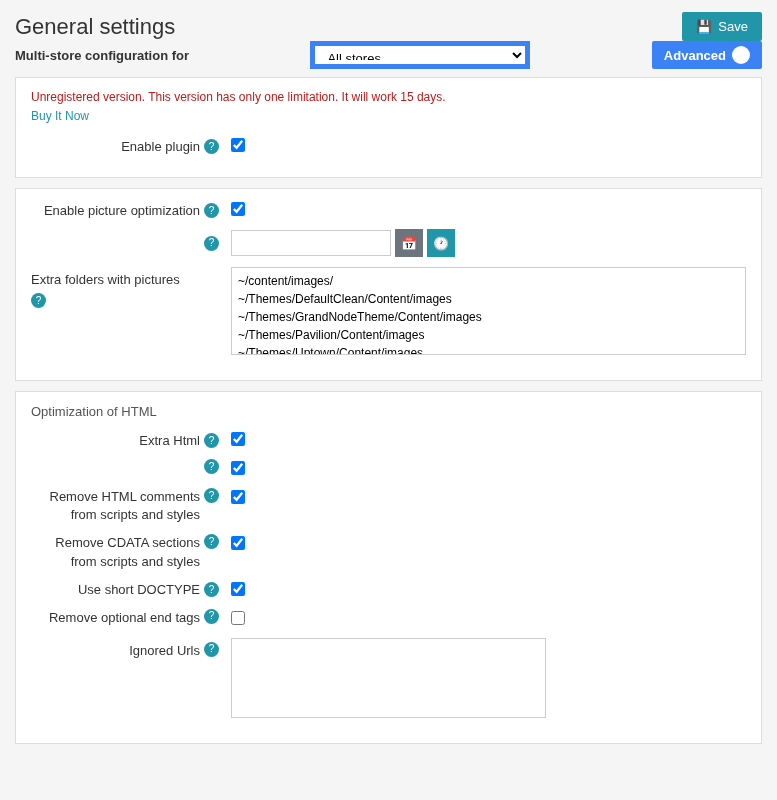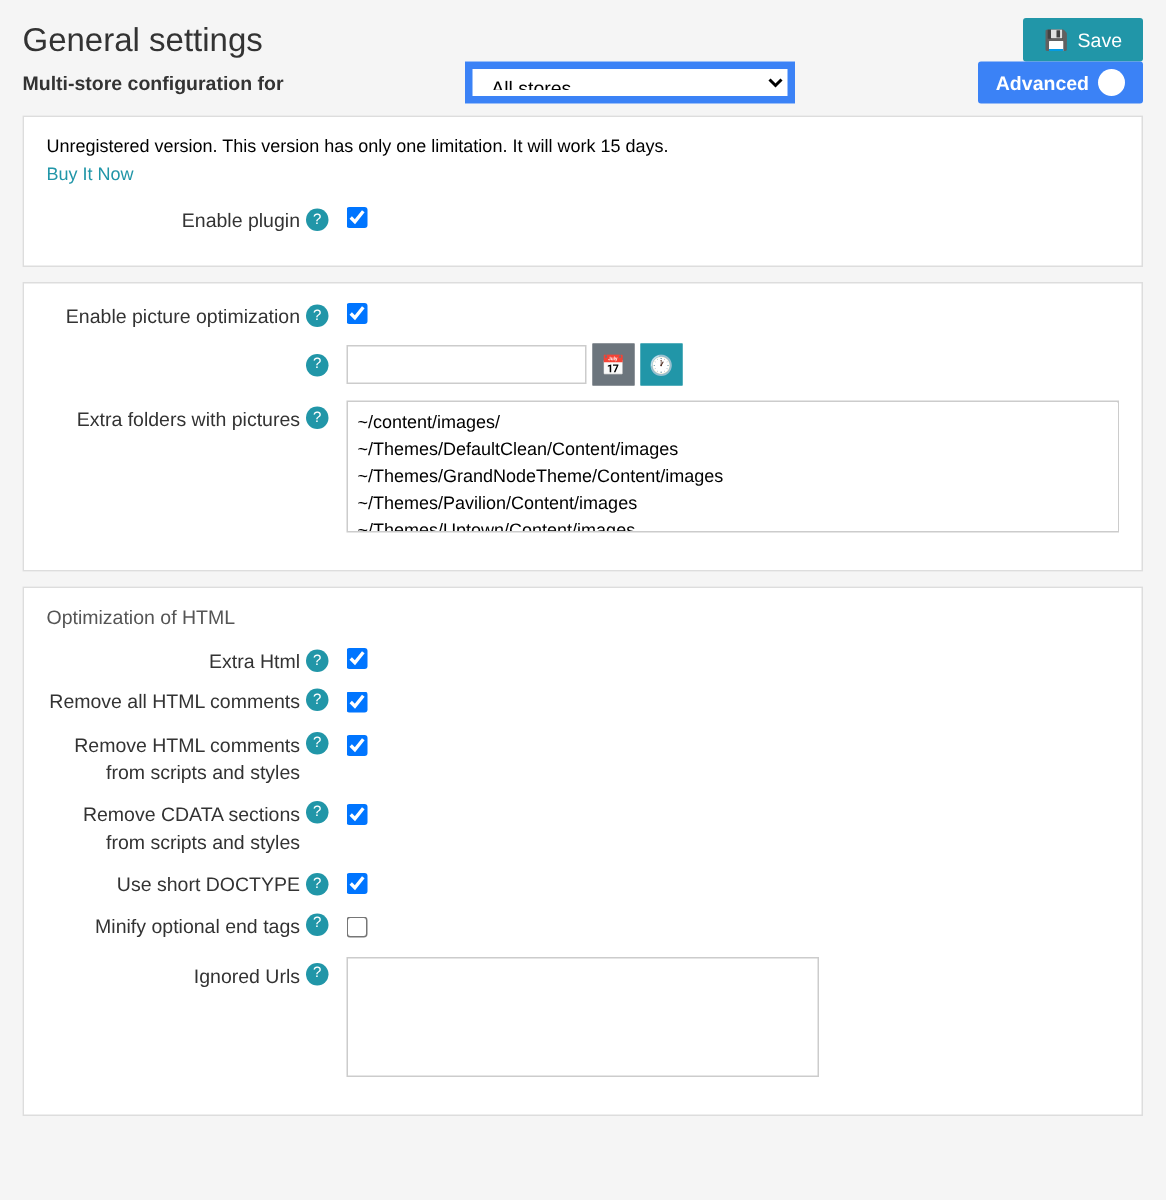--- a/index.html
+++ b/index.html
@@ -87,21 +87,21 @@
 
     .card {
       background: white;
       border: 1px solid #ddd;
       margin-bottom: 10px;
       padding: 12px 15px;
     }
 
     .notice-text {
       font-size: 12px;
-      color: #000000;
+      color: #b91c1c;
       margin-bottom: 4px;
     }
 
     .buy-link {
       color: #2196a8;
       text-decoration: none;
       font-size: 12px;
     }
 
     .form-row {
@@ -297,21 +297,21 @@
             <span>📅</span>
           </button>
           <button class="icon-btn icon-btn-clock">
             <span>🕐</span>
           </button>
         </div>
       </div>
     </div>
 
     <div class="form-row-multiline">
-      <div class="form-label form-label-multiline" style="padding-top:4px;">
+      <div class="form-label form-label-multiline" style="padding-top:4px;flex-direction:column;">
         <span>Extra folders with pictures</span>
         <span class="help-icon">?</span>
       </div>
       <div class="form-control">
         <textarea class="textarea-with-scroll" style="">~/content/images/
 ~/Themes/DefaultClean/Content/images
 ~/Themes/GrandNodeTheme/Content/images
 ~/Themes/Pavilion/Content/images
 ~/Themes/Uptown/Content/images</textarea>
       </div>
@@ -328,21 +328,20 @@
         <span>Extra Html</span>
         <span class="help-icon">?</span>
       </div>
       <div class="form-control checkbox-wrapper">
         <input type="checkbox" class="checkbox-input" checked="" style="">
       </div>
     </div>
 
     <div class="form-row-multiline">
       <div class="form-label form-label-multiline">
-        <span>Remove all HTML comments</span>
         <span class="help-icon">?</span>
       </div>
       <div class="form-control checkbox-wrapper" style="padding-top:2px;">
         <input type="checkbox" class="checkbox-input" checked="" style="">
       </div>
     </div>
 
     <div class="form-row-multiline">
       <div class="form-label form-label-multiline">
         <span>Remove HTML comments from scripts and styles</span>
@@ -368,21 +367,21 @@
         <span>Use short DOCTYPE</span>
         <span class="help-icon">?</span>
       </div>
       <div class="form-control checkbox-wrapper">
         <input type="checkbox" class="checkbox-input" checked="" style="">
       </div>
     </div>
 
     <div class="form-row-multiline">
       <div class="form-label form-label-multiline">
-        <span>Minify optional end tags</span>
+        <span>Remove optional end tags</span>
         <span class="help-icon">?</span>
       </div>
       <div class="form-control checkbox-wrapper" style="padding-top:2px;">
         <input type="checkbox" class="checkbox-input" style="">
       </div>
     </div>
 
     <div class="form-row-multiline">
       <div class="form-label form-label-multiline" style="padding-top:4px;">
         <span>Ignored Urls</span>

